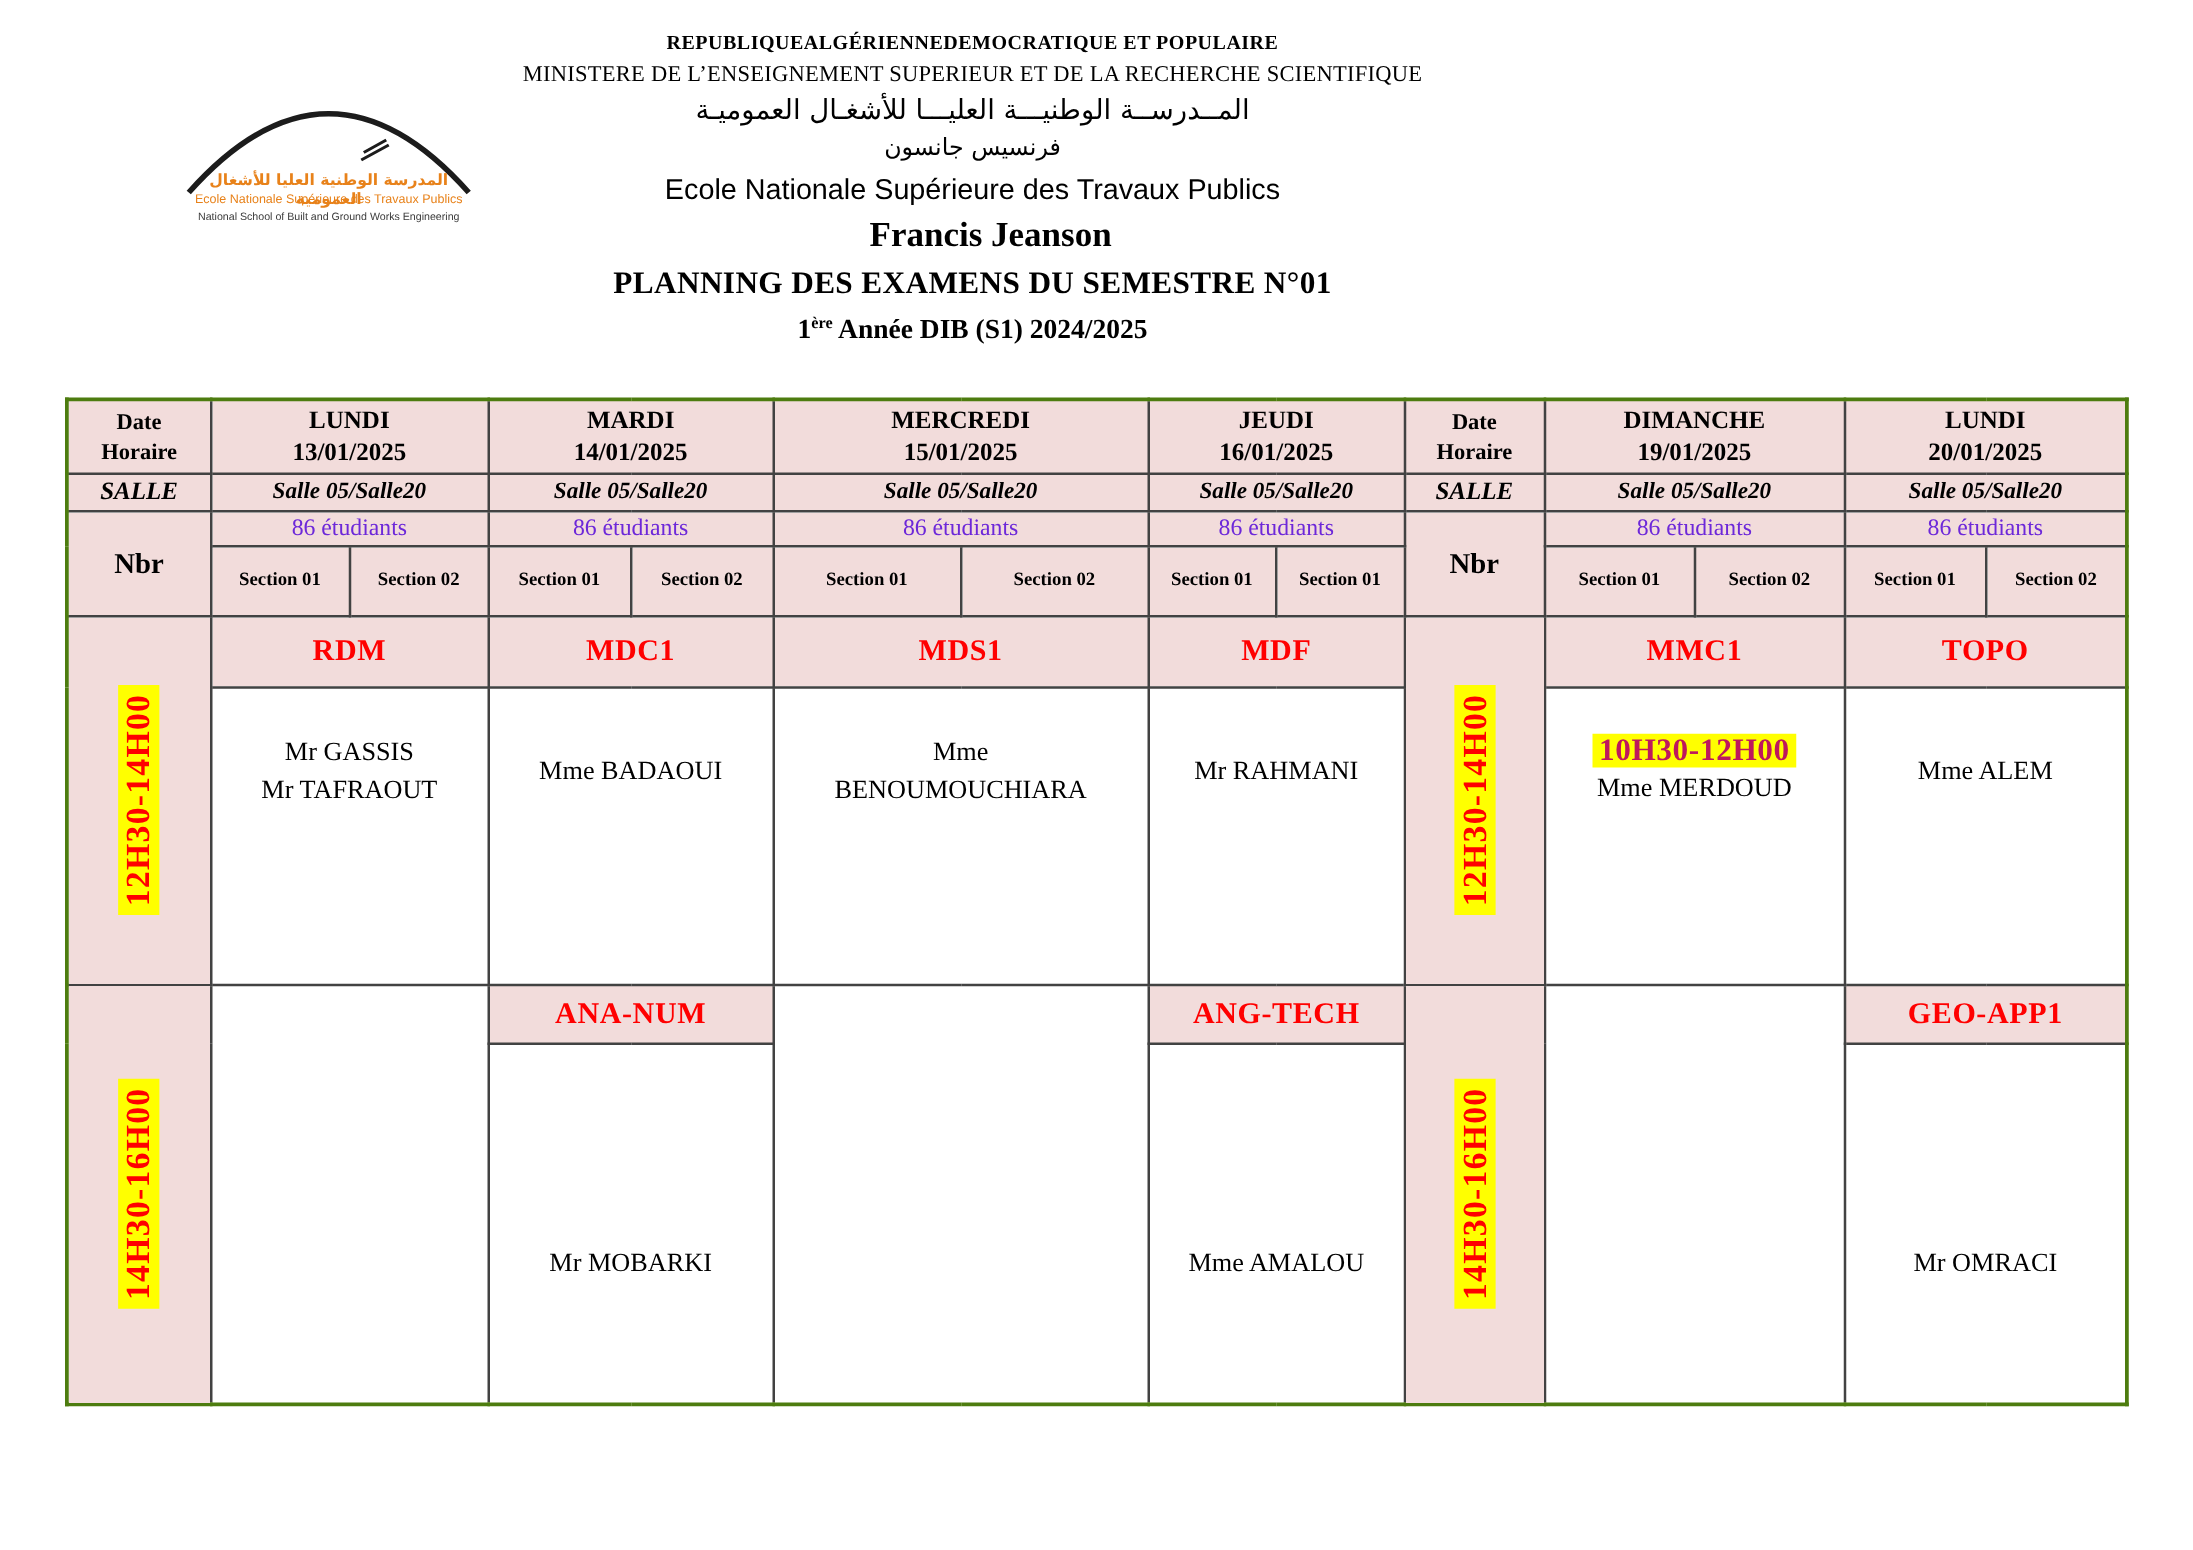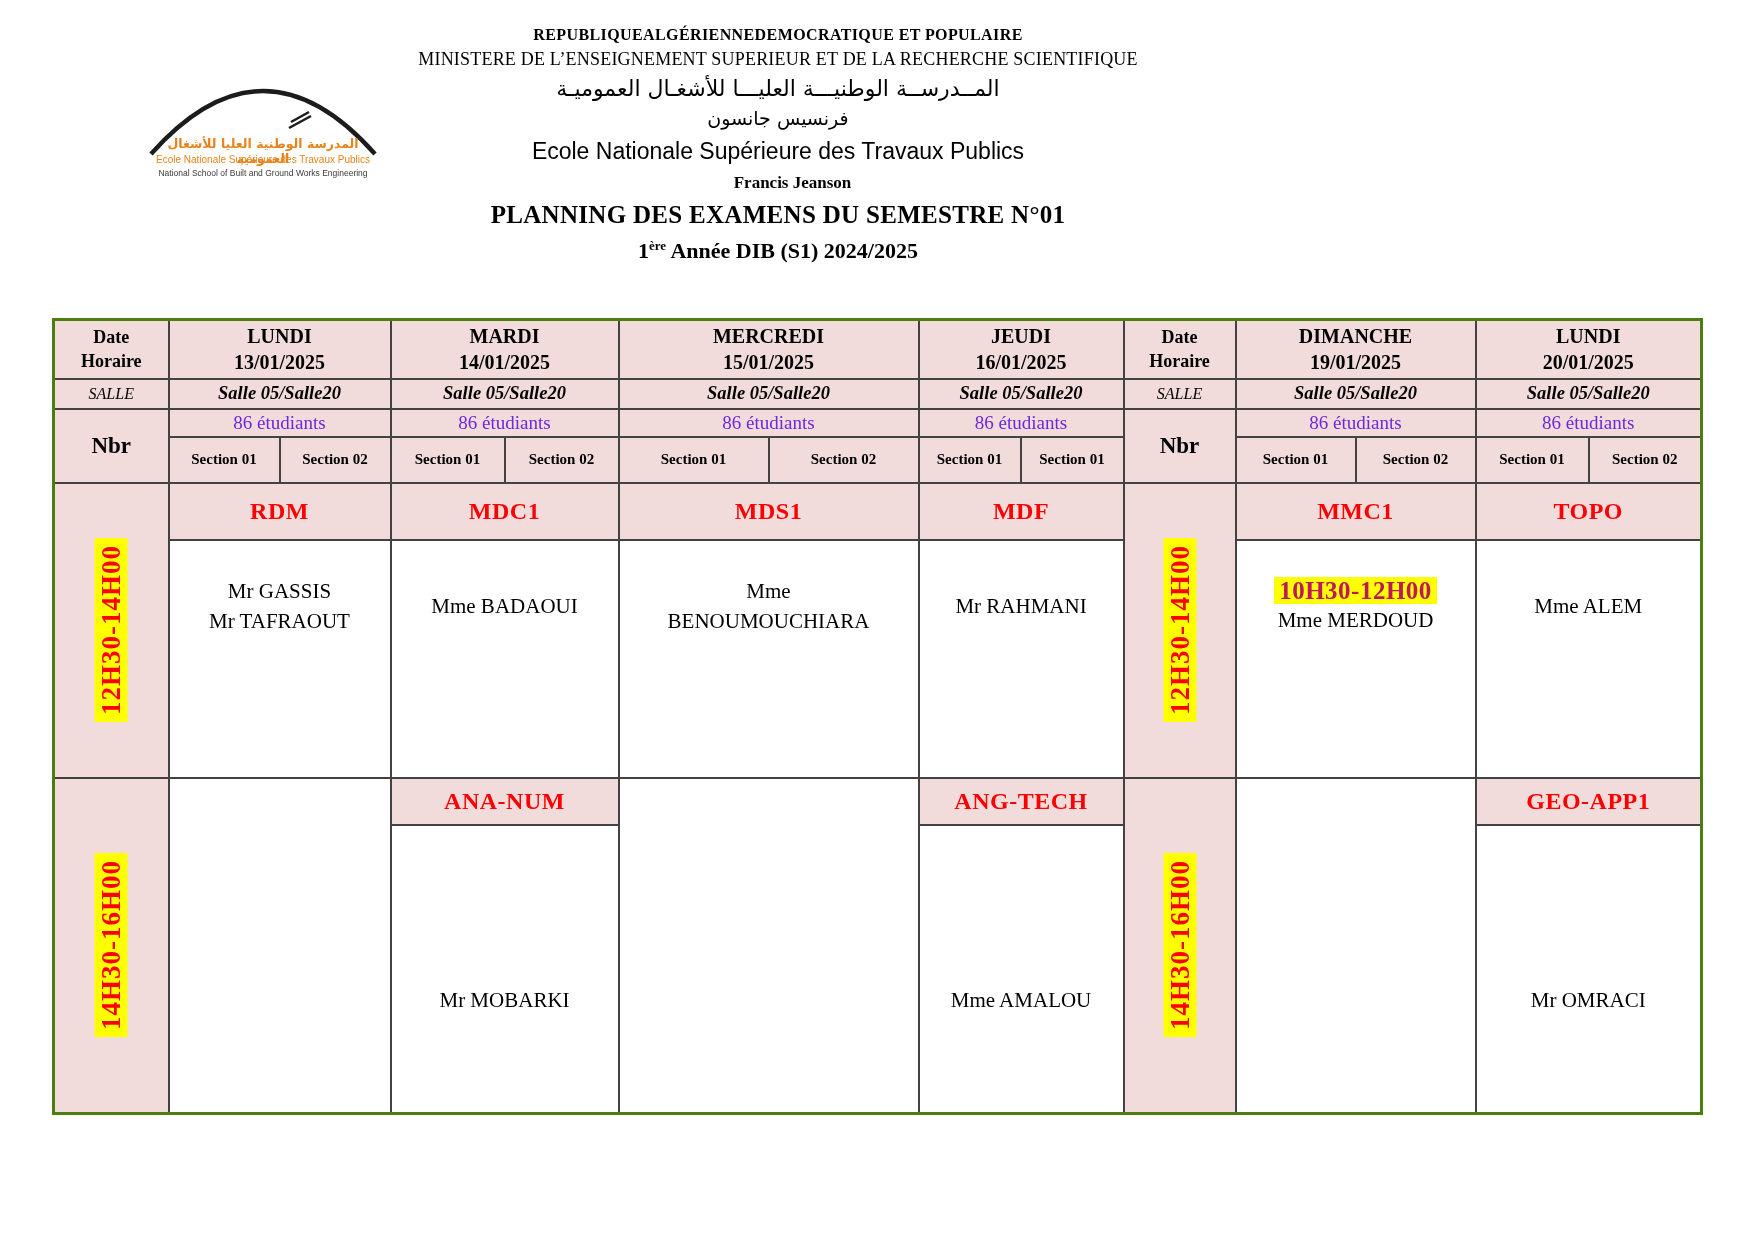--- a/index.html
+++ b/index.html
@@ -10,21 +10,21 @@
   }
   .page { position:absolute; inset:0; }
 
   
   .top-header { position:absolute; top:26px; left:0; width:1556px; text-align:center; }
   .h-republic  { font-size:16px; font-weight:bold; letter-spacing:.4px; }
   .h-ministry  { font-size:18px; margin-top:5px; letter-spacing:.2px; }
   .h-arabic1   { font-size:22px; margin-top:6px; direction:rtl; font-family:"DejaVu Sans", sans-serif; }
   .h-arabic2   { font-size:19px; margin-top:6px; direction:rtl; font-family:"DejaVu Sans", sans-serif; }
   .h-schoolfr  { font-size:23px; margin-top:9px; font-family:"Liberation Sans", sans-serif; }
-  .h-francis   { font-size:17px; font-weight:bold; margin-top:8px;padding-left:29px; }
+  .h-francis   { font-size:28px; font-weight:bold; margin-top:8px;padding-left:29px; }
   .h-planning  { font-size:25px; font-weight:bold; margin-top:8px; letter-spacing:.3px; }
   .h-subtitle  { font-size:22px; font-weight:bold; margin-top:9px; }
   .h-subtitle sup { font-size:13px; vertical-align:super; }
 
   
   .logo { position:absolute; left:143px; top:58px; width:240px; height:128px; text-align:center; }
   .logo svg { position:absolute; left:0; top:0; }
   .logo-acronym {
     position:absolute; top:26px; left:0; width:100%;
     font-family:"Liberation Sans", sans-serif; font-weight:bold; font-size:47px;
@@ -43,29 +43,29 @@
     border-collapse:collapse; table-layout:fixed;
     border:3px solid #4d7c0f;
   }
   table.plan td { border:2px solid #424242; text-align:center; vertical-align:middle; overflow:hidden; }
   .pink  { background:#f2dcdb; }
   .white { background:#ffffff; }
 
   .r-days td    { height:59px; }
   .r-salle td   { height:30px; }
   .r-stud td    { height:28px; }
-  .r-sect td    { height:46px; }
+  .r-sect td    { height:56px; }
   .r-subj1 td   { height:57px; }
   .r-teach1 td  { height:238px; }
   .r-subj2 td   { height:47px; }
   .r-teach2 td  { height:289px; }
 
   .corner div { font-weight:bold; font-size:18px; line-height:1.35; }
   .day-name, .day-date { font-weight:bold; font-size:20px; line-height:1.3; }
-  .salle-lbl { font-weight:normal; font-style:italic; font-size:16px; }
+  .salle-lbl { font-weight:bold; font-style:italic; font-size:20px; }
   .salle-val { font-weight:bold; font-style:italic; font-size:18.5px; }
   .stud-val  { font-weight:normal; font-size:19px; color:#6d28d9; }
   .sect-lbl  { font-weight:bold; font-size:15px; }
   .nbr-lbl   { font-weight:bold; font-size:23px; }
 
   .subject   { font-weight:bold; font-size:24px; color:#ff0000; letter-spacing:.5px; }
 
   .time-cell { position:relative; }
   .rot {
     position:absolute; left:50%; top:50%;

